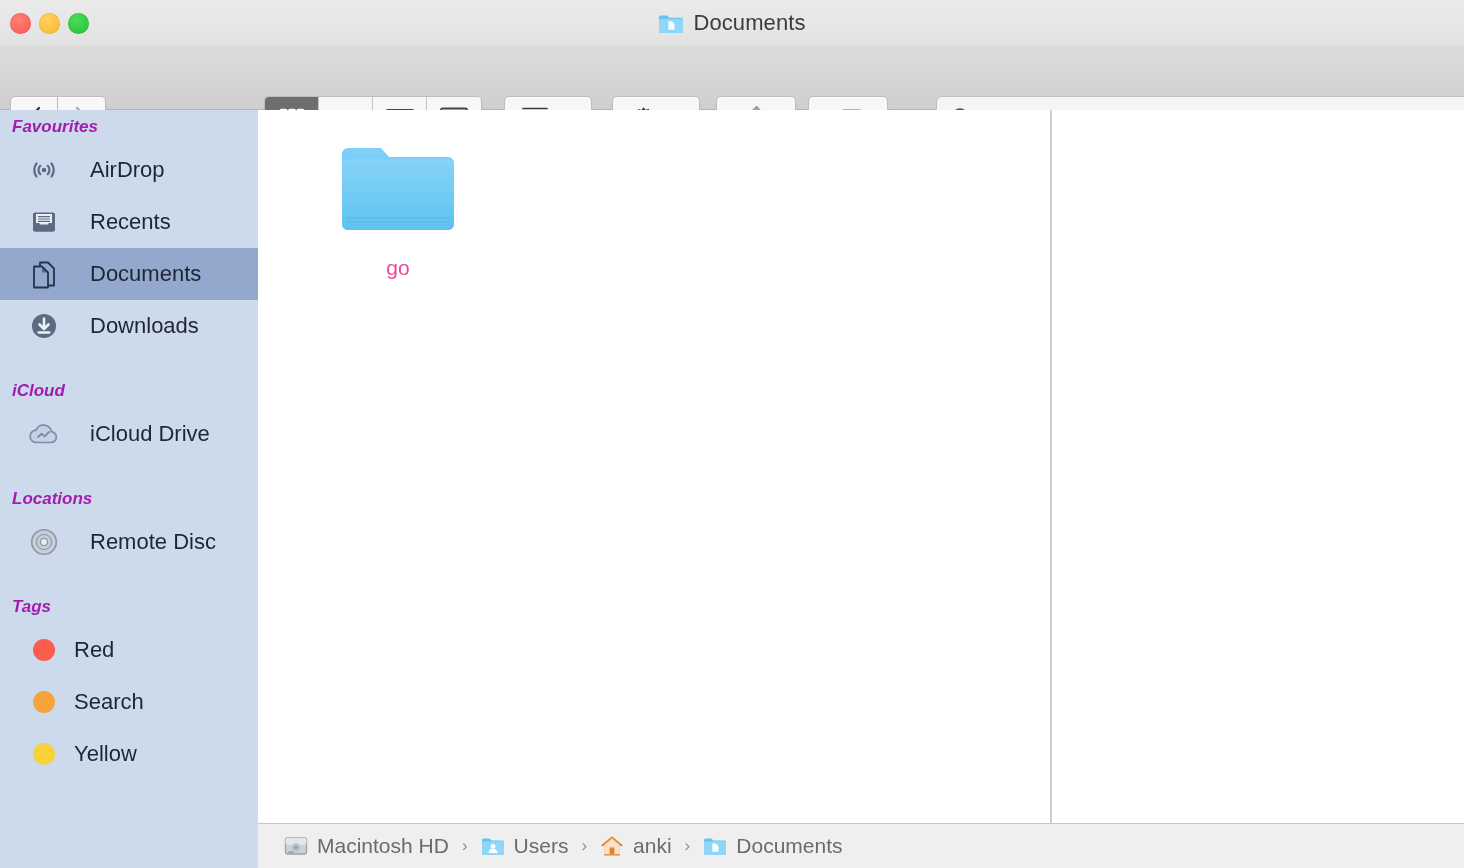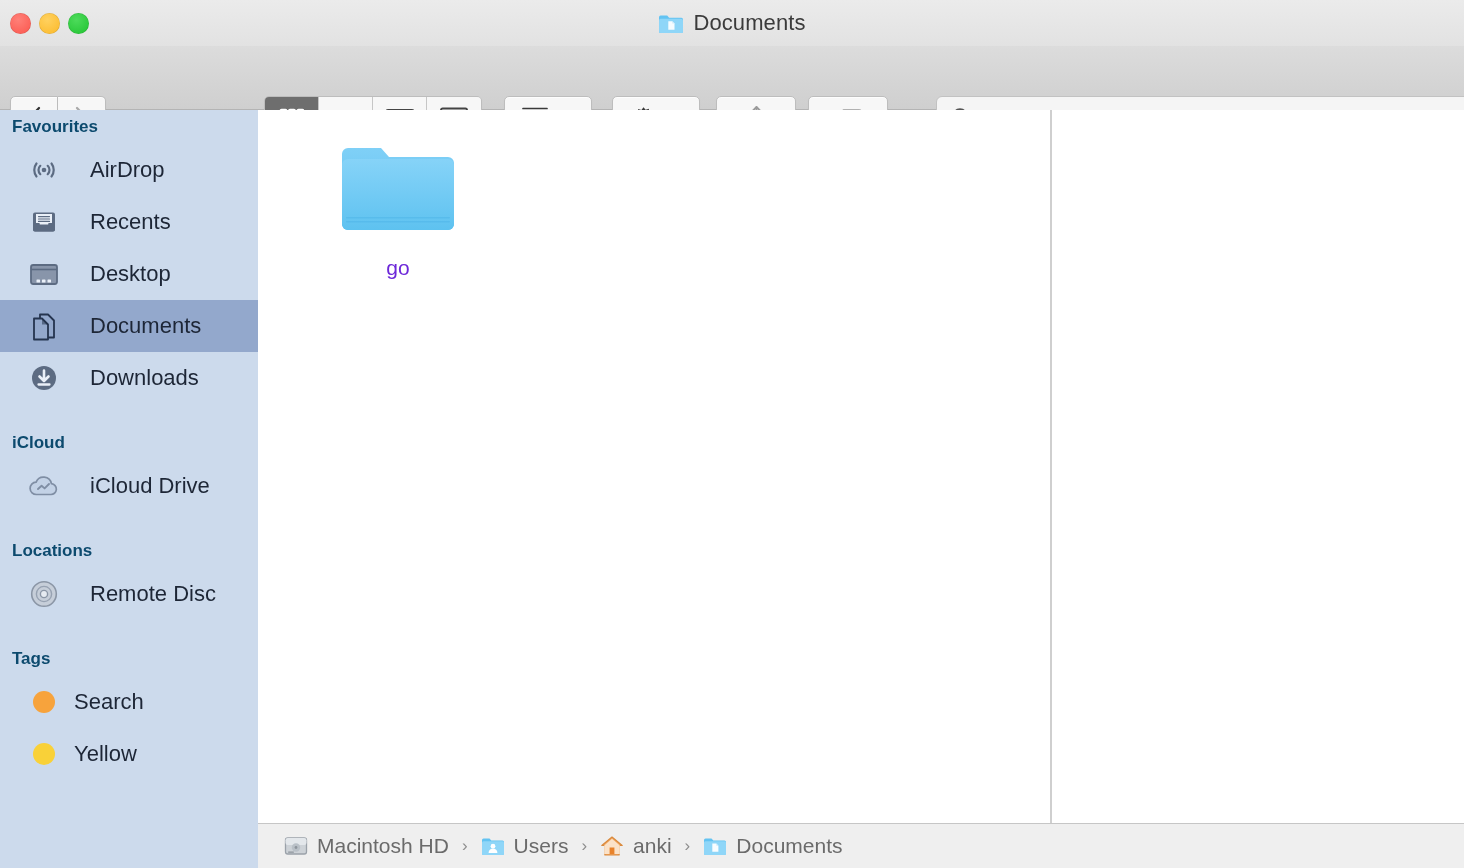--- a/index.html
+++ b/index.html
@@ -76,43 +76,43 @@
   }
   .search-ph { font-size: 21px; color: #a8a8a8; }
 
   
   .sidebar {
     position: absolute; top: 110px; left: 0; width: 258px; height: 758px;
     background: #ccdaec;
     overflow: hidden;
   }
   .sb-header {
-    font-size: 17px; font-weight: bold; color: #0c4a6e;
-    padding: 0 0 0 12px; height: 34px; display: flex; align-items: center;
+    font-size: 17px; font-weight: bold; color: #a21caf;
+    padding: 0 0 0 12px; height: 34px; display: flex; align-items: center; font-style: italic;
   }
   .sb-item {
     height: 52px; display: flex; align-items: center; gap: 28px;
     padding-left: 26px; color: #1d2636; font-size: 22px;
   }
   .sb-item.selected { background: #93a8cc; }
   .sb-icon { width: 36px; height: 32px; flex: none; display: flex; align-items: center; justify-content: center; }
   .tag-dot { width: 22px; height: 22px; border-radius: 50%; flex: none; }
   .tag-row { height: 52px; display: flex; align-items: center; gap: 19px; padding-left: 33px; font-size: 22px; color: #1d2636; }
 
   
   .content {
     position: absolute; top: 110px; left: 258px; width: 1206px; height: 713px;
     background: #ffffff;
   }
   .divider-v { position: absolute; top: 0; left: 792px; width: 2px; height: 713px; background: #cfcfcf; }
   .file-item {
     position: absolute; top: 28px; left: 60px;
     width: 160px; display: flex; flex-direction: column; align-items: center; gap: 14px;
   }
-  .file-label { font-size: 21px; color: #6d28d9; }
+  .file-label { font-size: 21px; color: #ec4899; }
 
   
   .pathbar {
     position: absolute; top: 823px; left: 258px; width: 1206px; height: 45px;
     background: #efefef; border-top: 1px solid #c6c6c6;
     display: flex; align-items: center; padding-left: 26px; gap: 10px;
   }
   .crumb { display: flex; align-items: center; gap: 9px; font-size: 21px; color: #6b6b6b; }
   .chev { color: #8e8e8e; font-size: 17px; margin: 0 3px; }
   .sidebar-bottom-fill { position: absolute; top: 823px; left: 0; width: 258px; height: 45px; background: #ccdaec; }
@@ -277,34 +277,20 @@
           <g stroke="#5c6b82" stroke-width="1.2" stroke-linecap="round">
             <path d="M9.5 8.6h11M9.5 11h11M9.5 13.4h11"></path>
           </g>
           <path d="M4 15h6.5a4.5 4.5 0 009 0H26v6.5a2 2 0 01-2 2H6a2 2 0 01-2-2z" fill="#5c6b82"></path>
         </svg>
       </span>
       <span>Recents</span>
     </div>
 
 
-    <div class="sb-item">
-      <span class="sb-icon">
-        <svg width="30" height="25" viewBox="0 0 30 25">
-          <rect x="2" y="3" width="26" height="19" rx="2.2" fill="#8895aa" stroke="#5c6b82" stroke-width="1.8"></rect>
-          <path d="M2 7.5h26" stroke="#5c6b82" stroke-width="1.6"></path>
-          <g fill="#eaf0f8">
-            <rect x="7.5" y="17.5" width="3.5" height="3" rx=".6"></rect>
-            <rect x="13" y="17.5" width="3.5" height="3" rx=".6"></rect>
-            <rect x="18.5" y="17.5" width="3.5" height="3" rx=".6"></rect>
-          </g>
-        </svg>
-      </span>
-      <span>Desktop</span>
-    </div>
 
     <div class="sb-item selected">
       <span class="sb-icon">
         <svg width="30" height="30" viewBox="0 0 30 30">
           <path d="M11 3.5h8l6 6v17h-14z" fill="#93a8cc" stroke="#25344f" stroke-width="1.8" stroke-linejoin="round"></path>
           <path d="M5 7.5h8l6 6v15H5z" fill="#93a8cc" stroke="#25344f" stroke-width="1.8" stroke-linejoin="round"></path>
           <path d="M13 7.5l6 6h-6z" fill="#25344f" opacity=".55"></path>
         </svg>
       </span>
       <span>Documents</span>
@@ -341,20 +327,24 @@
           <circle cx="15" cy="15" r="12.3" fill="#c6ced9" stroke="#8b96a6" stroke-width="1.6"></circle>
           <circle cx="15" cy="15" r="7.6" fill="none" stroke="#97a2b2" stroke-width="1.4"></circle>
           <circle cx="15" cy="15" r="3.6" fill="#e6ebf1" stroke="#8b96a6" stroke-width="1.4"></circle>
         </svg>
       </span>
       <span>Remote Disc</span>
     </div>
 
     <div class="sb-header" style="margin-top:22px">Tags</div>
 
+    <div class="tag-row">
+      <span class="tag-dot" style="background:#fc5b50"></span>
+      <span>Red</span>
+    </div>
     <div class="tag-row">
       <span class="tag-dot" style="background:#f7a33c"></span>
       <span>Search</span>
     </div>
     <div class="tag-row">
       <span class="tag-dot" style="background:#f9d138"></span>
       <span>Yellow</span>
     </div>
   </div>
 

